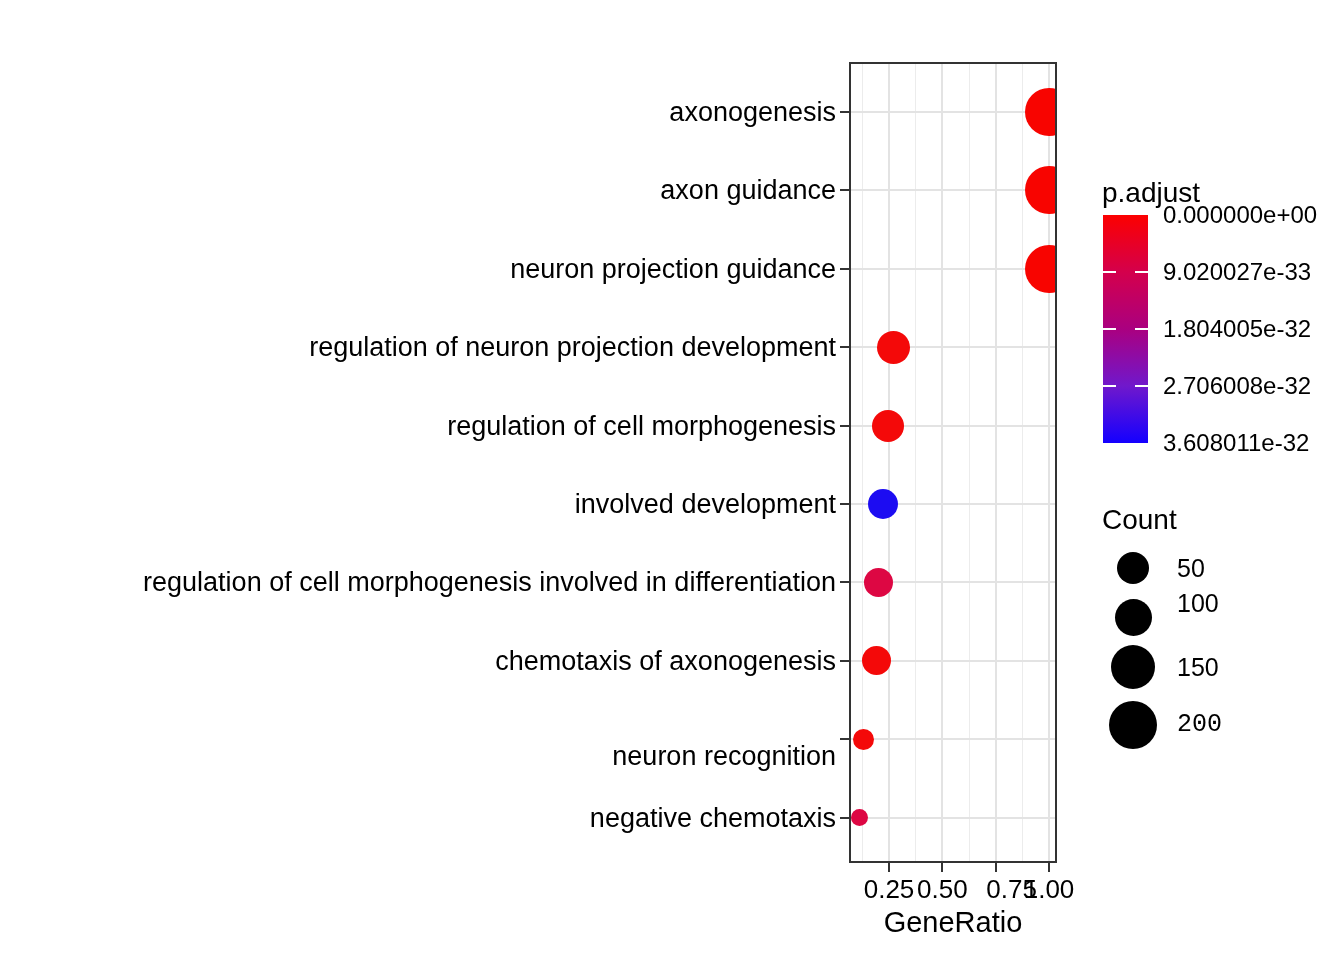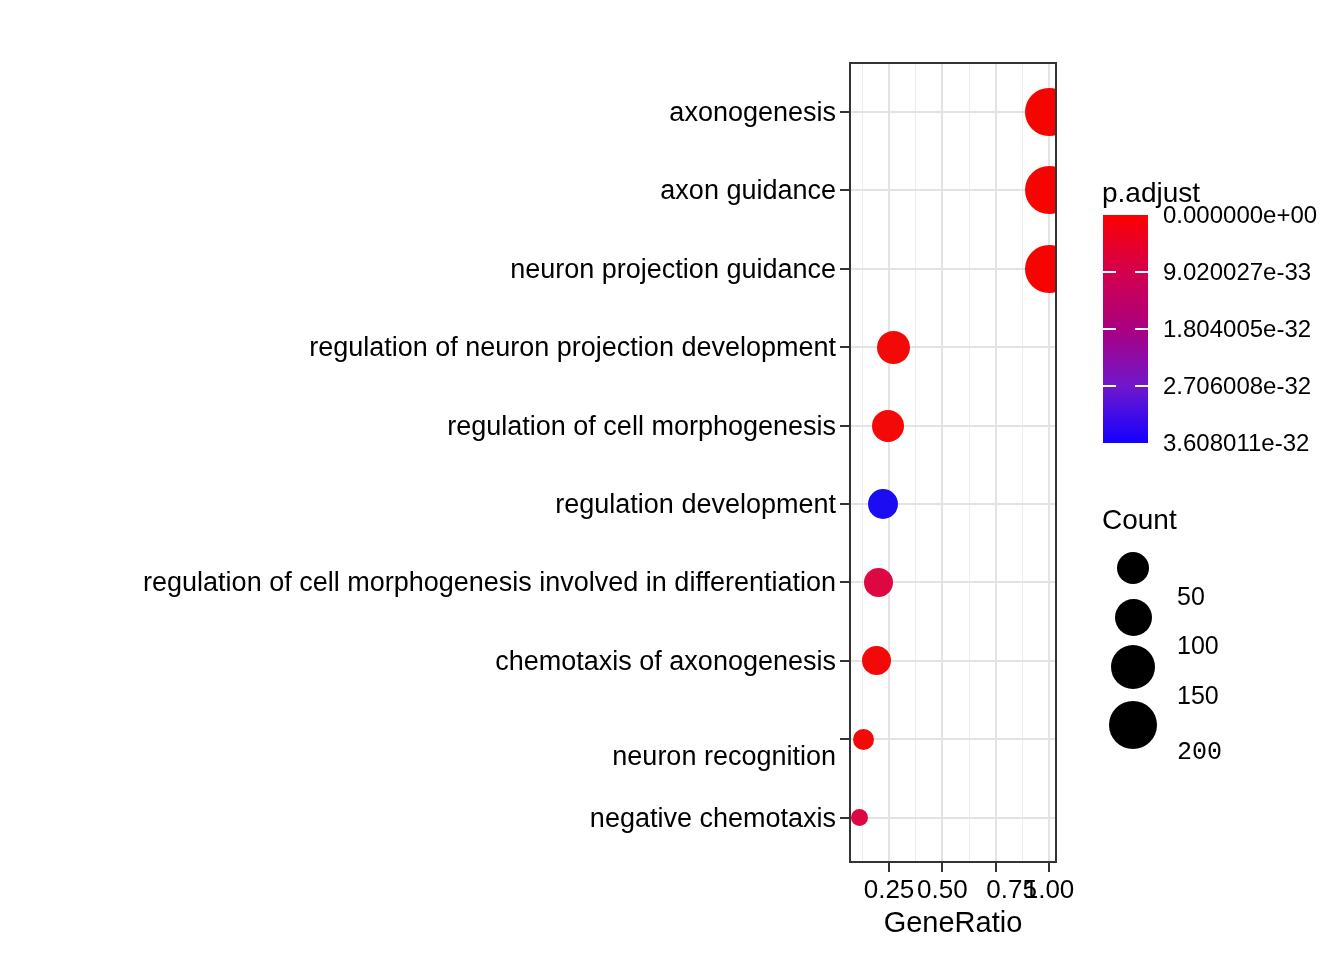--- a/index.html
+++ b/index.html
@@ -23,21 +23,21 @@
   .x-title{position:absolute;left:849px;width:208px;top:906px;text-align:center;font-size:29px;}
   .lg-title{position:absolute;font-size:28px;white-space:nowrap;}
   .pa-title{left:1102px;top:177px;}
   .ct-title{left:1102px;top:504px;}
   .pa-bar{position:absolute;left:1103px;top:215px;width:45px;height:228px;}
   .batick{position:absolute;width:13px;height:2px;background:#fff;}
   .batick.l{left:0;}
   .batick.r{right:0;}
   .palab{position:absolute;left:1163px;transform:translateY(-50%);font-size:24px;white-space:nowrap;}
   .cdot{position:absolute;border-radius:50%;background:#000;}
-  .clab{position:absolute;left:1177px;height:30px;line-height:30px;font-size:25px;margin-top:28px;}
+  .clab{position:absolute;left:1177px;height:30px;line-height:30px;font-size:25px;}
 </style>
 </head>
 <body>
 
 <div class="fig">
   <div class="panel" id="panel">
       <div class="grid v minor" style="left: 12.8333px;"></div>
       <div class="grid v minor" style="left: 66.1667px;"></div>
       <div class="grid v minor" style="left: 119.5px;"></div>
       <div class="grid v minor" style="left: 172.833px;"></div>
@@ -71,21 +71,21 @@
       <div class="ylab" style="top: 97px;">axonogenesis</div>
       <div class="tick ytick" style="top: 111px;"></div>
       <div class="ylab" style="top: 175.4px;">axon guidance</div>
       <div class="tick ytick" style="top: 189.4px;"></div>
       <div class="ylab" style="top: 253.8px;">neuron projection guidance</div>
       <div class="tick ytick" style="top: 267.8px;"></div>
       <div class="ylab" style="top: 332.2px;">regulation of neuron projection development</div>
       <div class="tick ytick" style="top: 346.2px;"></div>
       <div class="ylab" style="top: 410.6px;">regulation of cell morphogenesis</div>
       <div class="tick ytick" style="top: 424.6px;"></div>
-      <div class="ylab" style="top: 489px;">regulation development</div>
+      <div class="ylab" style="top: 489px;">involved development</div>
       <div class="tick ytick" style="top: 503px;"></div>
       <div class="ylab" style="top: 567.4px;">regulation of cell morphogenesis involved in differentiation</div>
       <div class="tick ytick" style="top: 581.4px;"></div>
       <div class="ylab" style="top: 645.8px;">chemotaxis of axonogenesis</div>
       <div class="tick ytick" style="top: 659.8px;"></div>
       <div class="ylab" style="top: 741px;">neuron recognition</div>
       <div class="tick ytick" style="top: 738.2px;"></div>
       <div class="ylab" style="top: 802.6px;">negative chemotaxis</div>
       <div class="tick ytick" style="top: 816.6px;"></div>
     </div>
@@ -116,19 +116,19 @@
       <div class="palab" style="top: 329px;">1.804005e-32</div>
       <div class="palab" style="top: 386px;">2.706008e-32</div>
       <div class="palab" style="top: 443px;">3.608011e-32</div>
     </div>
 
   <div class="lg-title ct-title">Count</div>
   <div id="countitems">
       <div class="cdot" style="height: 32px; width: 32px; left: 1117px; top: 552px;"></div>
       <div class="clab" style="top: 553px;">50</div>
       <div class="cdot" style="height: 37px; width: 37px; left: 1114.5px; top: 598.5px;"></div>
-      <div class="clab" style="top: 602px; text-align: center;">100</div>
+      <div class="clab" style="top: 588px; text-align: center;">100</div>
       <div class="cdot" style="height: 44px; width: 44px; left: 1111px; top: 645px;"></div>
       <div class="clab" style="top: 652px;">150</div>
       <div class="cdot" style="height: 48px; width: 48px; left: 1109px; top: 701px;"></div>
       <div class="clab" style="top: 710px; font-family: Liberation Mono, monospace;">200</div>
     </div>
 </div>
 
 </body></html>

